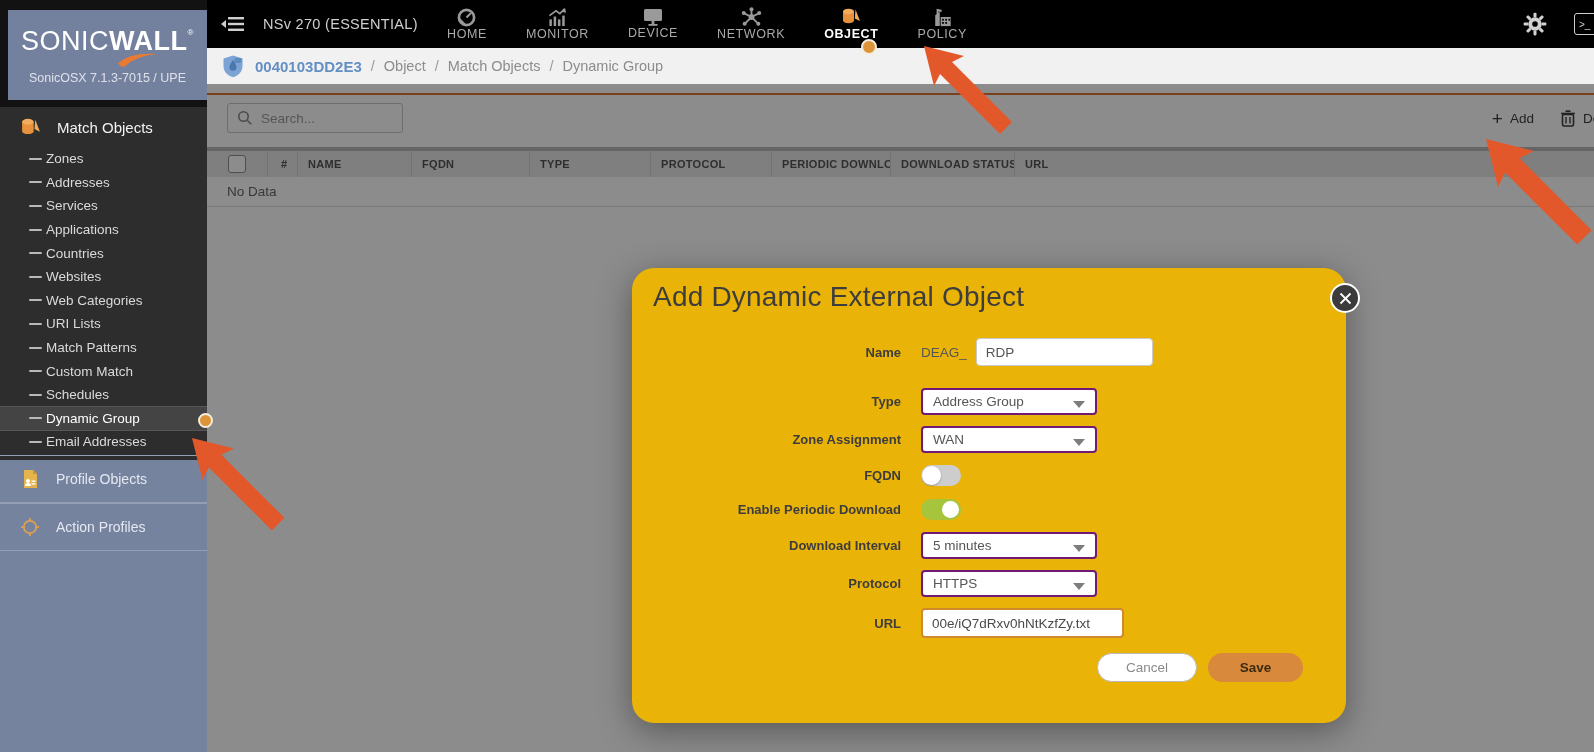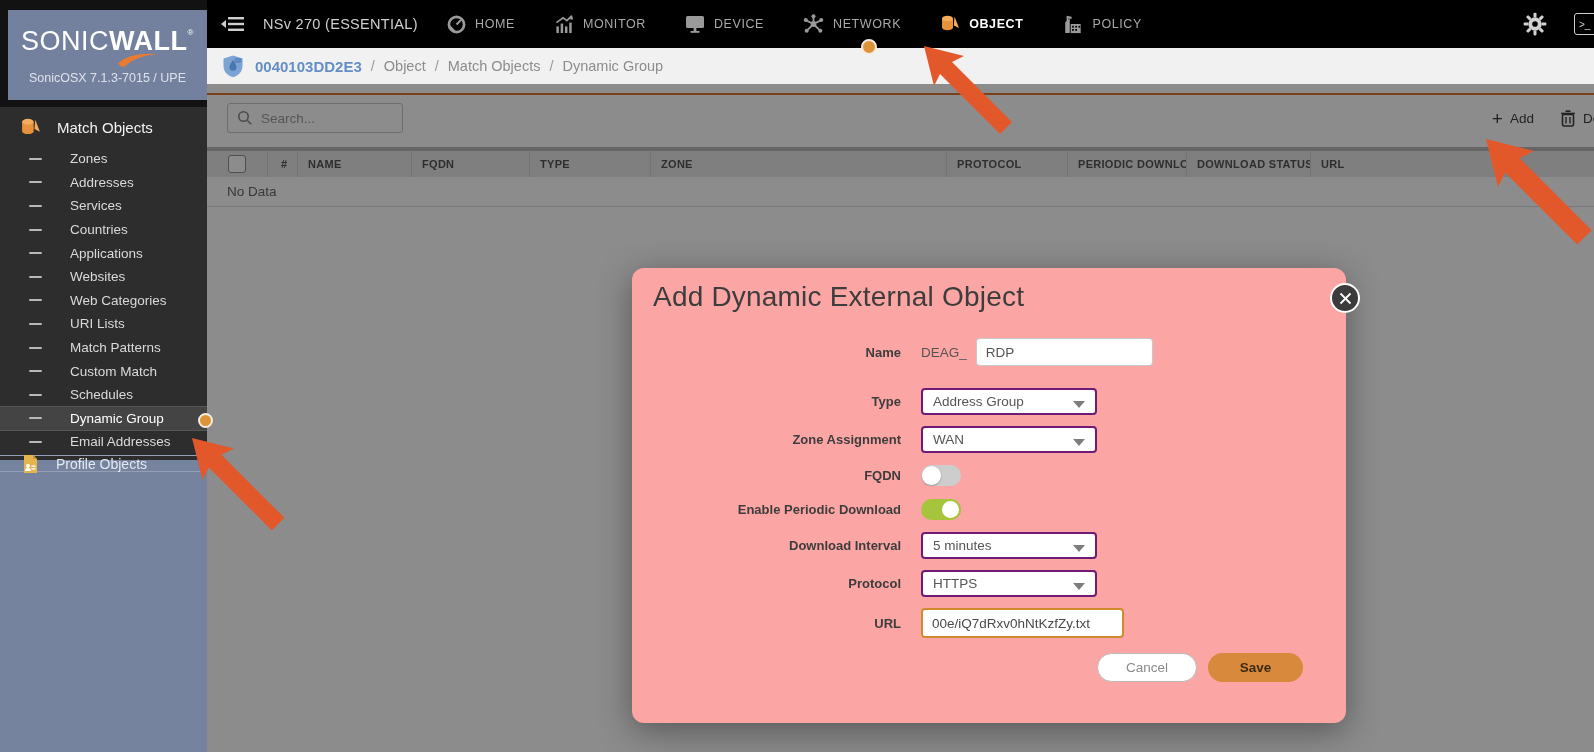--- a/index.html
+++ b/index.html
@@ -16,35 +16,35 @@
   .brand .bold { font-weight:800; }
   .brand sup { font-size:8px; vertical-align:top; position:relative; top:1px; }
   .brand .swoosh { position:absolute; left:96px; top:24px; width:42px; height:16px; }
   .version { margin-top:16px; font-size:12.5px; color:#dde1ea; font-weight:300; }
 
   .menu { position:absolute; left:0; top:107px; width:207px; background:#2d2d2d; padding-bottom:6px; }
   .menu-header { display:flex; align-items:center; height:40px; padding-left:20px; }
   .menu-header .mo-label { color:#f2f2f2; font-size:15px; margin-left:16px; font-weight:400; }
   .menu-item { position:relative; display:flex; align-items:center; height:23.6px; cursor:pointer; }
   .menu-item .dash { width:13px; height:2px; background:#b9b9b9; margin-left:29px; border-radius:1px; flex:none; }
-  .menu-item .mi-label { color:#dadada; font-size:13.5px; margin-left:28px; white-space:nowrap; }
+  .menu-item .mi-label { color:#dadada; font-size:13.5px; margin-left:4px; white-space:nowrap; }
   .menu-item.active { background:#444444; box-shadow:0 -1px 0 #565656, 0 1px 0 #565656; }
   .menu-item.active .mi-label { color:#fff; }
 
-  .bottom-item { position:relative; display:flex; align-items:center; height:17px; border-top:1px solid #949eb5; border-bottom:1px solid #949eb5; cursor:pointer; }
+  .bottom-item { position:relative; display:flex; align-items:center; height:48px; border-top:1px solid #949eb5; border-bottom:1px solid #949eb5; cursor:pointer; }
   .bottom-item .bi-icon { margin-left:20px; width:20px; height:20px; flex:none; }
   .bottom-item .bi-label { color:#e4e8f0; font-size:14px; margin-left:16px; font-weight:300; }
   .bottom-items { position:absolute; top:455px; left:0; width:207px; }
 
   
   .topnav { position:absolute; left:207px; top:0; width:1387px; height:48px; background:#000; display:flex; align-items:center; z-index:15; }
   .nav-left { display:flex; align-items:center; margin-left:14px; width:208px; flex:none; }
   .nav-appliance { color:#cfcfcf; font-size:14.5px; margin-left:18px; letter-spacing:.3px; white-space:nowrap; }
   .nav-items { display:flex; align-items:center; gap:39px; margin-left:18px; }
-  .nav-item { display:flex; align-items:center; gap:9px; cursor:pointer; }
+  .nav-item { display:flex; align-items:center; cursor:pointer;flex-direction:column; }
   .nav-item .nav-label { color:#a9a9a9; font-size:12.5px; letter-spacing:.6px; font-weight:400; }
   .nav-item.active .nav-label { color:#ffffff; font-weight:700; }
   .nav-right { margin-left:auto; display:flex; align-items:center; }
   .gear-btn { width:26px; height:26px; margin-right:26px; cursor:pointer; }
   .console-btn { width:30px; height:22px; border:1.6px solid #cfcfcf; border-radius:3px; margin-right:-10px; color:#cfcfcf; font-size:10px; display:flex; align-items:center; padding-left:4px; cursor:pointer; flex:none; }
 
   
   .breadcrumb { position:absolute; left:207px; top:48px; width:1387px; height:36px; background:#f1f1f1; display:flex; align-items:center; z-index:5; }
   .crumb-shield { width:24px; height:24px; margin-left:14px; flex:none; }
   .crumb-device { color:#648fc4; font-size:15px; font-weight:700; margin-left:10px; cursor:pointer; }
@@ -67,21 +67,21 @@
   .gh-cell { display:flex; align-items:center; border-right:1px solid #d2d2d2; padding-left:10px; color:#555; font-size:11px; font-weight:700; letter-spacing:.3px; overflow:hidden; white-space:nowrap; }
   .gh-cell:last-child { border-right:none; }
   .gh-check { justify-content:center; padding-left:0; }
   .checkbox { width:18px; height:18px; background:#fff; border:1px solid #8f8f8f; border-radius:3px; cursor:pointer; }
   .no-data { position:absolute; left:20px; top:100px; color:#666; font-size:13.5px; }
   .nd-line { position:absolute; left:0; top:122px; width:1387px; height:1px; background:#dcdcdc; }
 
   .dim-overlay { position:absolute; left:207px; top:84px; width:1387px; height:668px; background:rgba(0,0,0,.45); z-index:30; }
 
   
-  .modal { position:absolute; left:632px; top:268px; width:714px; height:455px; background:#fca5a5; border-radius:12px; box-shadow:0 8px 34px rgba(0,0,0,.38); z-index:40; }
+  .modal { position:absolute; left:632px; top:268px; width:714px; height:455px; background:#eab308; border-radius:22px; box-shadow:0 8px 34px rgba(0,0,0,.38); z-index:40; }
   .modal-title { position:absolute; left:21px; top:13px; font-size:28px; color:#3d3d3d; font-weight:400; letter-spacing:.2px; }
   .modal-close { position:absolute; right:-14px; top:15px; width:30px; height:30px; border-radius:50%; background:#3b3b3b; border:2px solid #fff; display:flex; align-items:center; justify-content:center; cursor:pointer; }
   .form { position:absolute; left:0; top:70px; width:714px; }
   .frow { display:flex; align-items:center; margin-bottom:11px; }
   .frow .flabel { width:289px; text-align:right; padding-right:20px; font-size:13px; font-weight:700; color:#3d3d3d; flex:none; }
   .frow.name-row { margin-bottom:22px; }
   .prefix { font-size:13.5px; color:#555; margin-right:9px; }
   .tinput { height:28px; border:1px solid #c9c9c9; border-radius:4px; font-size:13.5px; color:#555; padding:13px 9px; font-family:inherit; outline:none; background:#fff; }
   .name-input { width:177px; }
   .selectbox { position:relative; width:176px; height:27px; border:2px solid #701a75; border-radius:4px; background:#fff; display:flex; align-items:center; cursor:pointer; }
@@ -253,21 +253,20 @@
     </div>
 
     <div class="grid-header">
       <div class="gh-cell gh-check" style="width:61px">
         <span class="checkbox"></span>
       </div>
       <div class="gh-cell" style="width:30px;padding-left:13px">#</div>
       <div class="gh-cell" style="width:114px">NAME</div>
       <div class="gh-cell" style="width:118px">FQDN</div>
       <div class="gh-cell" style="width:121px">TYPE</div>
-      <div class="gh-cell" style="width:296px">ZONE</div>
       <div class="gh-cell" style="width:121px">PROTOCOL</div>
       <div class="gh-cell" style="width:119px">PERIODIC DOWNLOAD I...</div>
       <div class="gh-cell" style="width:124px">DOWNLOAD STATUS</div>
       <div class="gh-cell" style="flex:1">URL</div>
     </div>
     <div class="no-data">No Data</div>
     <div class="nd-line"></div>
   </div>
 
   <div class="dim-overlay"></div>
@@ -301,25 +300,25 @@
       <div class="menu-item">
           <span class="dash"></span>
           <span class="mi-label">Addresses</span>
         </div>
       <div class="menu-item">
           <span class="dash"></span>
           <span class="mi-label">Services</span>
         </div>
       <div class="menu-item">
           <span class="dash"></span>
+          <span class="mi-label">Applications</span>
+        </div>
+      <div class="menu-item">
+          <span class="dash"></span>
           <span class="mi-label">Countries</span>
-        </div>
-      <div class="menu-item">
-          <span class="dash"></span>
-          <span class="mi-label">Applications</span>
         </div>
       <div class="menu-item">
           <span class="dash"></span>
           <span class="mi-label">Websites</span>
         </div>
       <div class="menu-item">
           <span class="dash"></span>
           <span class="mi-label">Web Categories</span>
         </div>
       <div class="menu-item">
@@ -353,20 +352,30 @@
         <svg class="bi-icon" viewBox="0 0 20 20">
           <path d="M4 1 H13 L17 5 V19 H4 Z" fill="#e6b44c"></path>
           <path d="M13 1 L17 5 H13 Z" fill="#c99433"></path>
           <circle cx="8" cy="12" r="2" fill="#fff"></circle>
           <path d="M5 17 a3 3 0 0 1 6 0 Z" fill="#fff"></path>
           <rect x="11.5" y="11.5" width="4" height="1.4" fill="#fff"></rect>
           <rect x="11.5" y="14.2" width="4" height="1.4" fill="#fff"></rect>
         </svg>
         <span class="bi-label">Profile Objects</span>
       </div>
+      <div class="bottom-item">
+        <svg class="bi-icon" viewBox="0 0 20 20">
+          <circle cx="10" cy="10" r="6.2" fill="none" stroke="#dca050" stroke-width="1.8"></circle>
+          <line x1="10" y1="1" x2="10" y2="5" stroke="#dca050" stroke-width="1.8"></line>
+          <line x1="10" y1="15" x2="10" y2="19" stroke="#dca050" stroke-width="1.8"></line>
+          <line x1="1" y1="10" x2="5" y2="10" stroke="#dca050" stroke-width="1.8"></line>
+          <line x1="15" y1="10" x2="19" y2="10" stroke="#dca050" stroke-width="1.8"></line>
+        </svg>
+        <span class="bi-label">Action Profiles</span>
+      </div>
     </div>
   </div>
 
   <div class="modal">
     <div class="modal-title">Add Dynamic External Object</div>
     <div class="modal-close">
       <svg width="13" height="13" viewBox="0 0 13 13">
         <line x1="1.5" y1="1.5" x2="11.5" y2="11.5" stroke="#fff" stroke-width="1.8"></line>
         <line x1="11.5" y1="1.5" x2="1.5" y2="11.5" stroke="#fff" stroke-width="1.8"></line>
       </svg>

